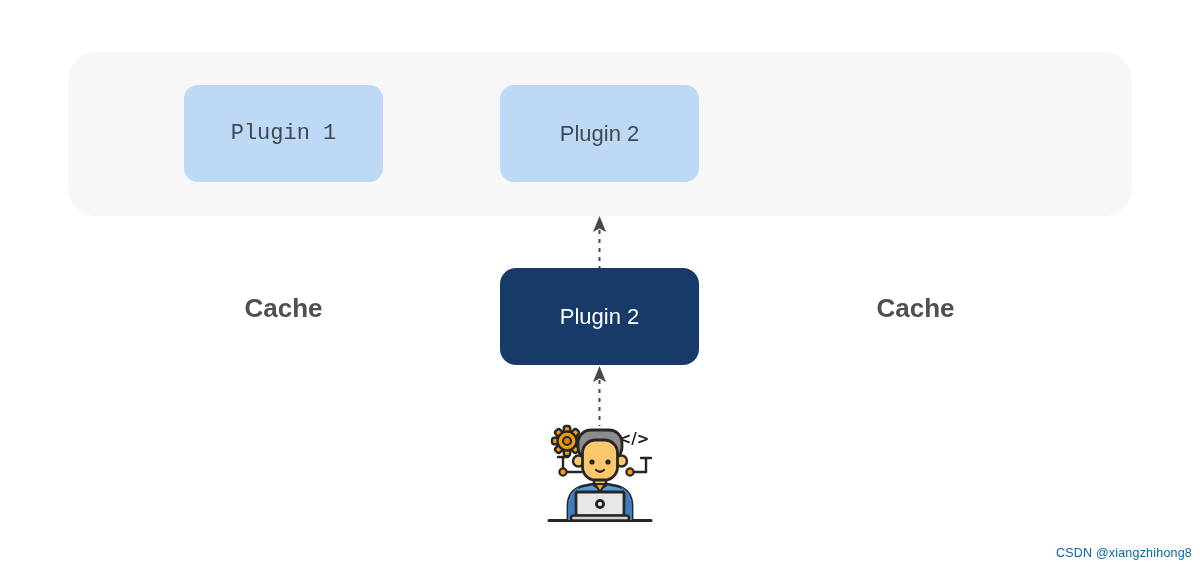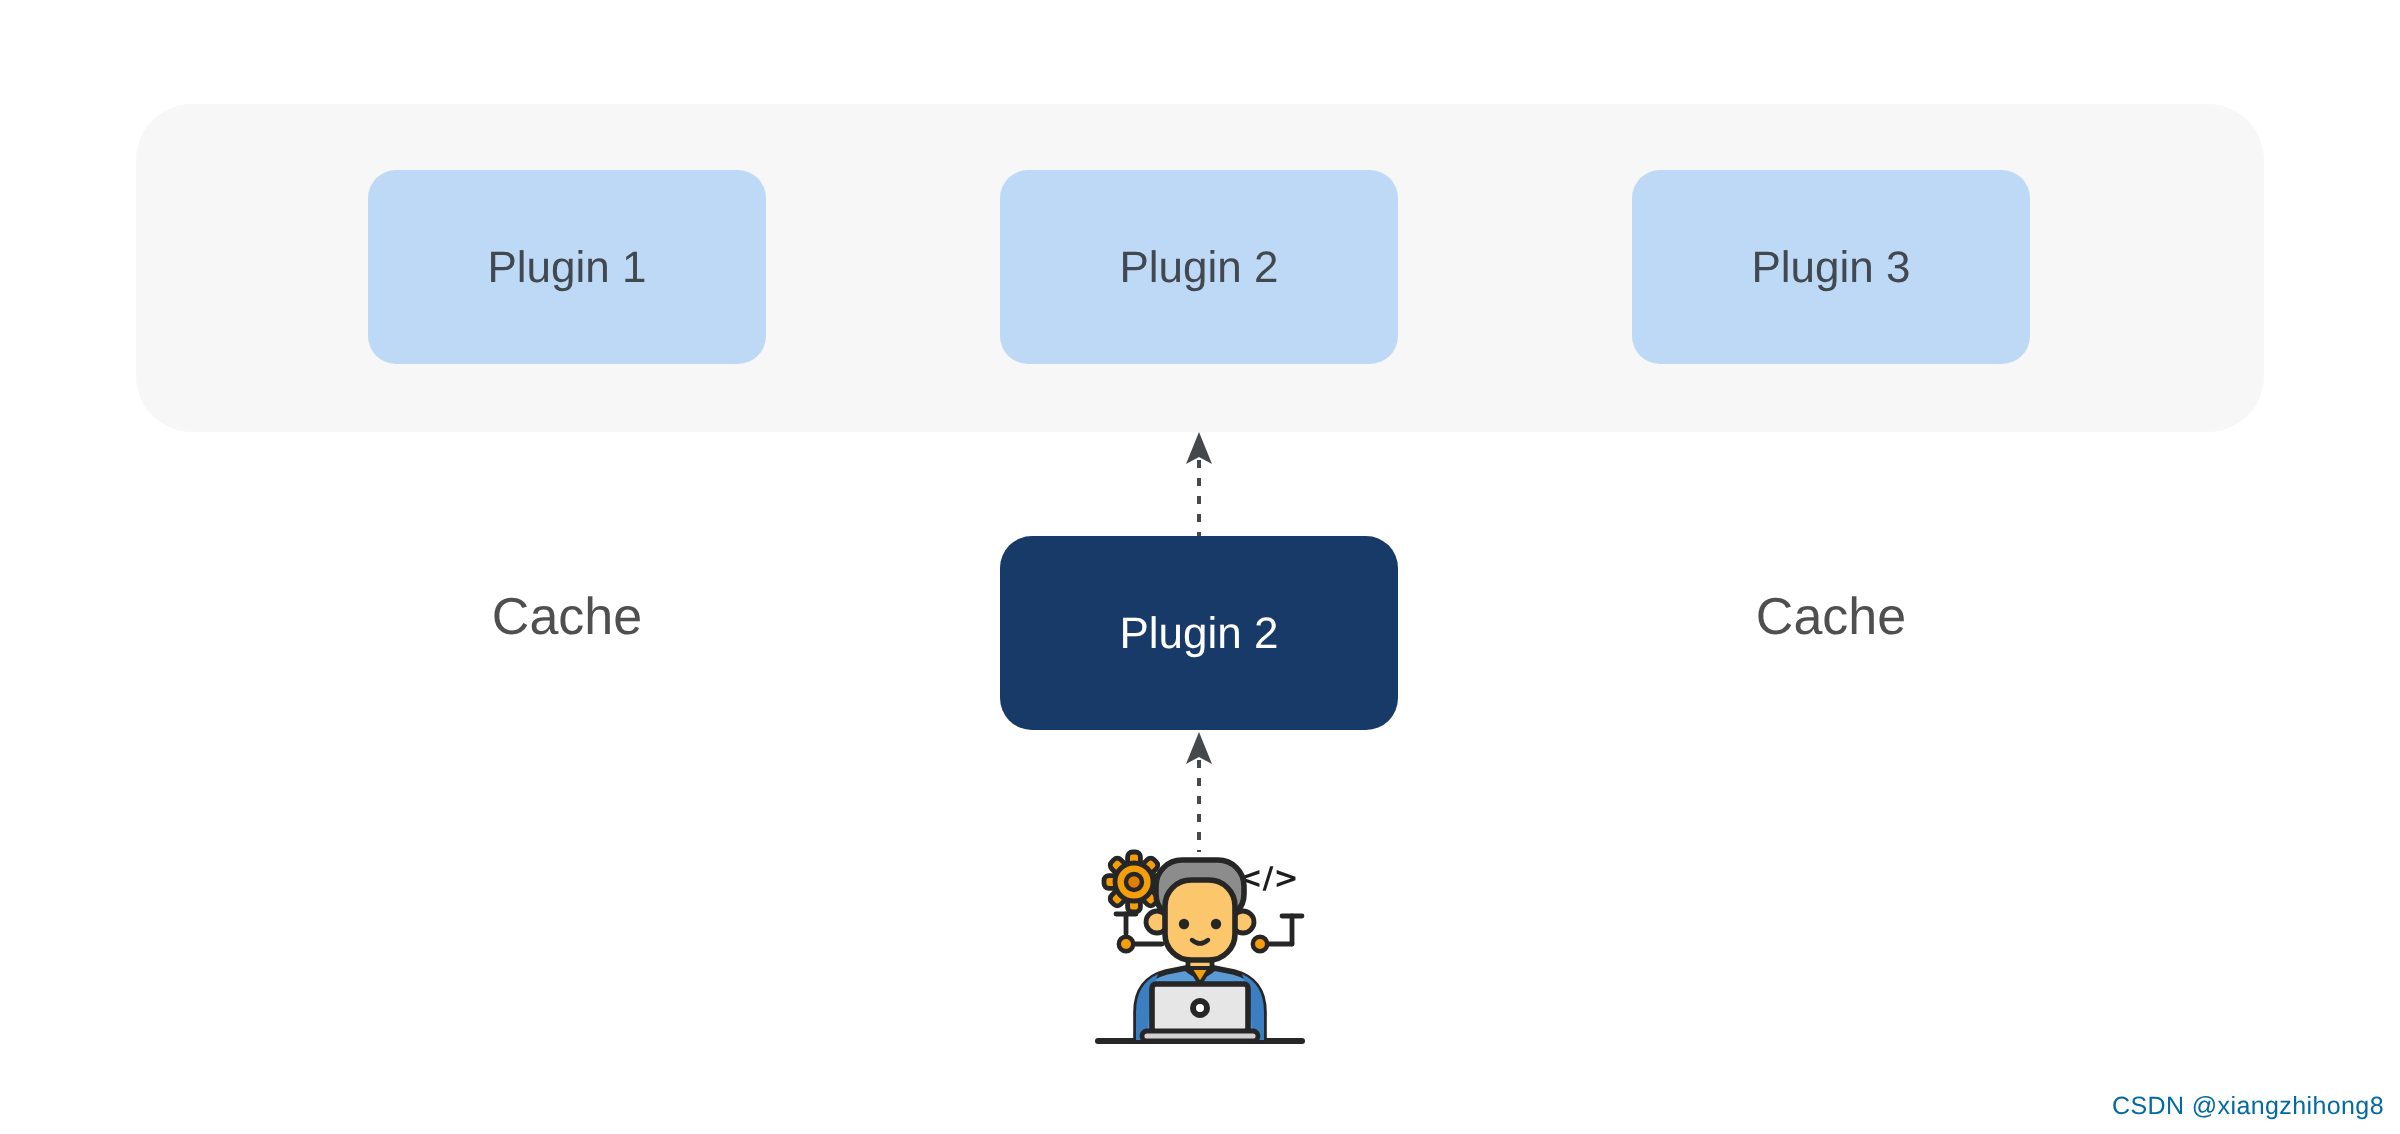--- a/index.html
+++ b/index.html
@@ -23,21 +23,21 @@
     top: 33px;
     width: 199px; height: 97px;
     background: #bed9f6;
     border-radius: 14px;
     display: flex;
     align-items: center;
     justify-content: center;
     font-size: 22px;
     color: #42484f;
   }
-  .plugin-box.p1 { left: 116px; }
+  .plugin-box.p1 { left: 116px; font-family: Liberation Mono, monospace; }
   .plugin-box.p2 { left: 432px; }
   .plugin-box.p3 { left: 748px; }
   .dev-server-box {
     position: absolute;
     left: 500px; top: 268px;
     width: 199px; height: 97px;
     background: #183a69;
     border-radius: 16px;
     display: flex;
     flex-direction: column;
@@ -48,20 +48,21 @@
     line-height: 28px;
   }
   .cache-label {
     position: absolute;
     top: 290px;
     width: 199px;
     text-align: center;
     font-size: 26px;
     line-height: 36px;
     color: #4f4f4f;
+    font-weight: bold;
   }
   .cache-label.left { left: 184px; }
   .cache-label.right { left: 816px; }
   .arrow { position: absolute; left: 591px; }
   .arrow.a1 { top: 216px; }
   .arrow.a2 { top: 366px; }
   .dev-icon { position: absolute; left: 545px; top: 420px; }
   .watermark {
     position: absolute;
     right: 8px; bottom: 7px;
@@ -74,23 +75,20 @@
 <body>
 
 <div class="canvas">
 
   <div class="plugins-container">
     <div class="plugin-box p1">
       <span>Plugin 1</span>
     </div>
     <div class="plugin-box p2">
       <span>Plugin 2</span>
-    </div>
-    <div class="plugin-box p3">
-      <span>Plugin 3</span>
     </div>
   </div>
 
   <svg class="arrow a1" width="17" height="52" viewBox="0 0 17 52">
     <line x1="8.5" y1="14" x2="8.5" y2="52" stroke="#45484d" stroke-width="2" stroke-dasharray="4,5"></line>
     <polygon points="8.5,0 15,16 8.5,12.5 2,16" fill="#45484d"></polygon>
   </svg>
 
   <div class="cache-label left">Cache</div>
   <div class="cache-label right">Cache</div>

